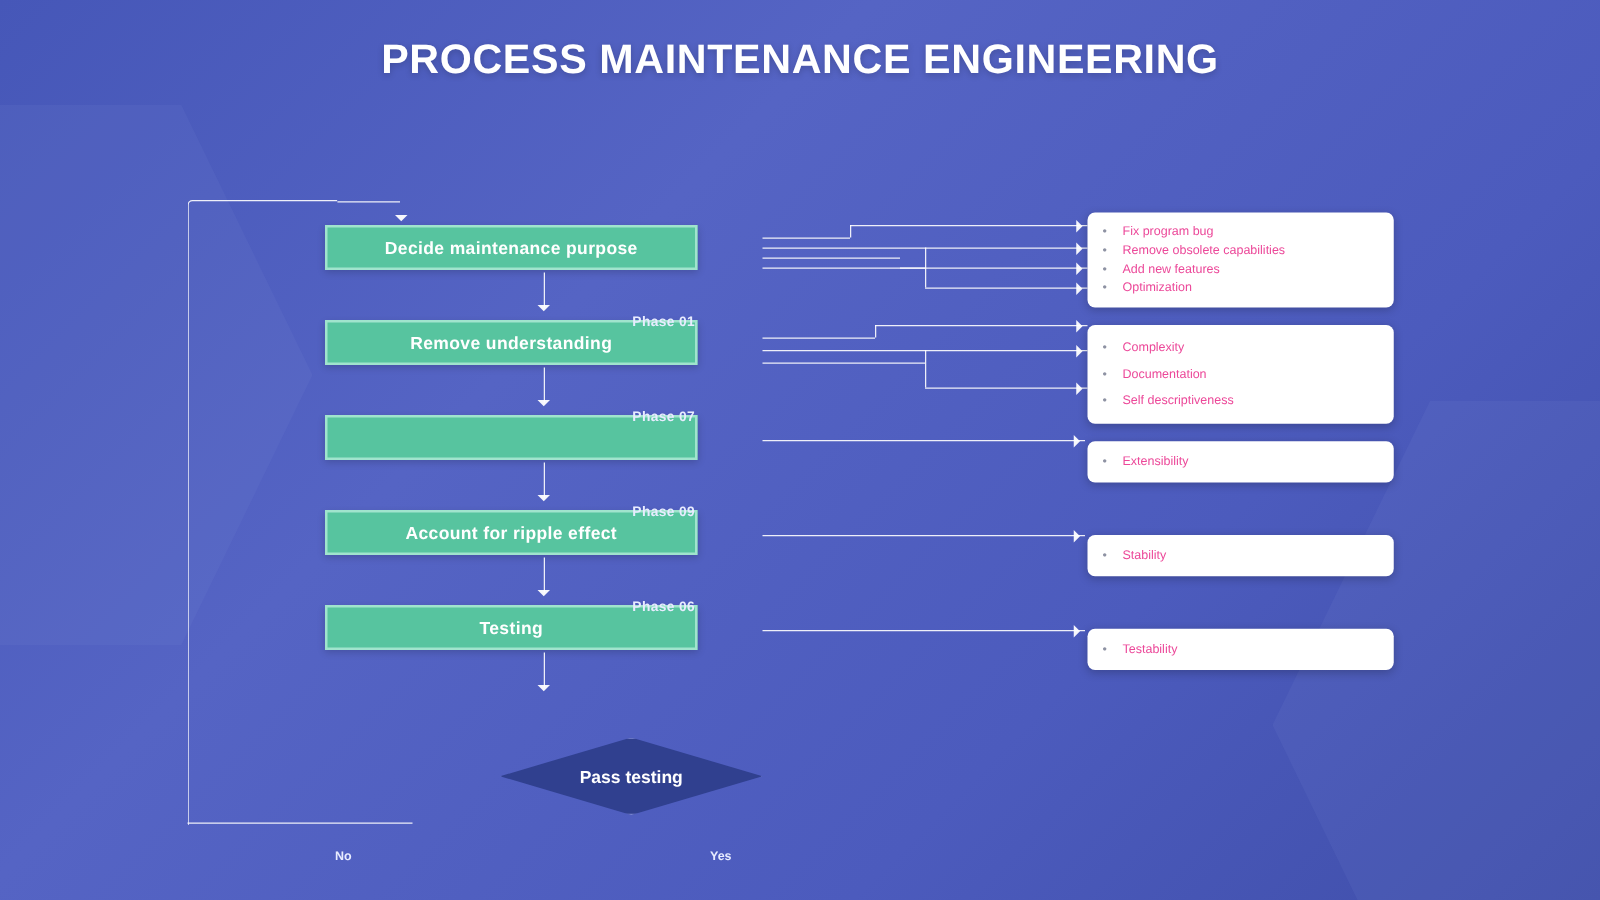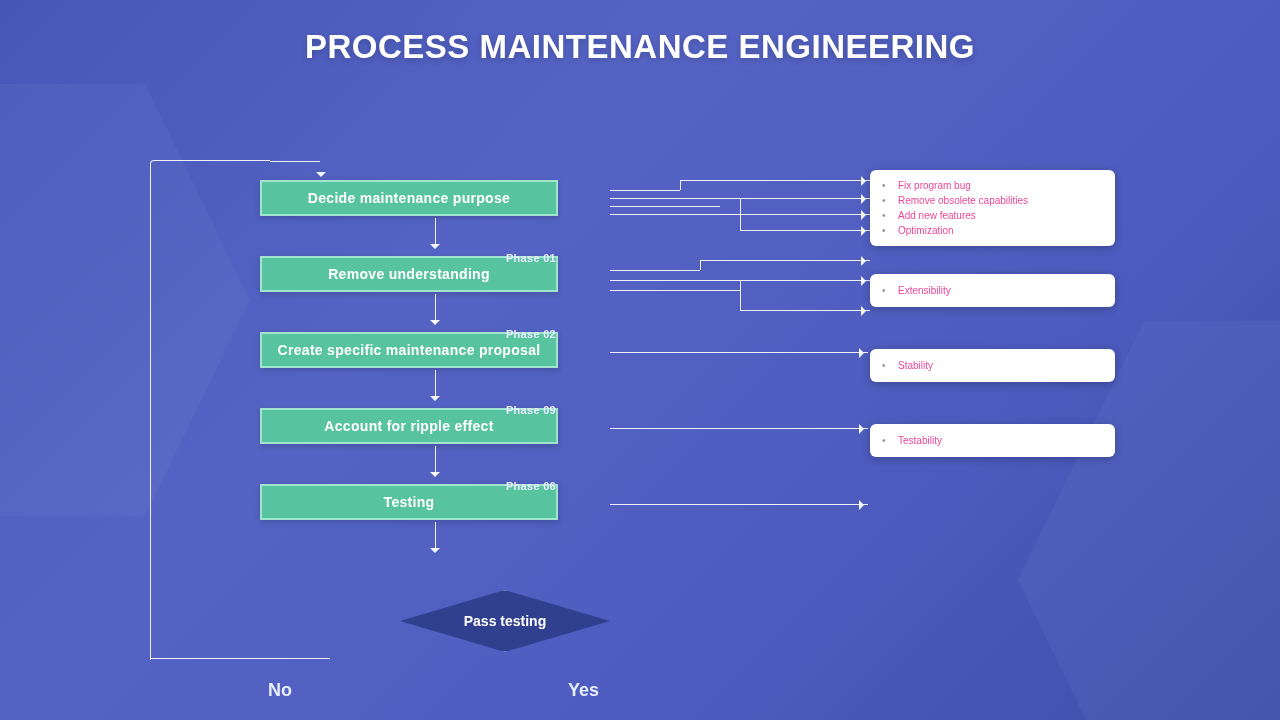--- a/index.html
+++ b/index.html
@@ -71,21 +71,21 @@
   
   .decision-wrap{ position:absolute; left:260px; top:590px; width:350px; display:flex; justify-content:flex-end;}
   .decision {
     width: 210px; height: 62px;
     background: #30408f;
     border: 1.5px solid #7c88d6;
     display:flex; align-items:center; justify-content:center;
     font-weight:700; font-size:14px; color:#fff;
     clip-path: polygon(50% 0, 100% 50%, 50% 100%, 0 50%);
   }
-  .dec-label { position:absolute; top:680px; font-size:18px; color:#e8ecff; font-weight:600;}
+  .dec-label { position:absolute; top:680px; font-size:10px; color:#e8ecff; font-weight:600;}
   .dec-no  { left: 268px; }
   .dec-yes { left: 568px; }
 
   
   .loop {
     position:absolute;
     left:150px; top:160px; width:120px; height:500px;
     border:1.5px solid rgba(255,255,255,.9);
     border-right:none; border-bottom:none;
     border-radius: 4px 0 0 0;
@@ -160,22 +160,21 @@
   </div>
   <div class="vconn"></div>
 
   <div class="step">
     <span class="phase">Phase 01</span>
     <span>Remove understanding</span>
   </div>
   <div class="vconn"></div>
 
   <div class="step">
-    <span class="phase">Phase 02</span>
-    <span>Create specific maintenance proposal</span>
+    <span class="phase">Phase 07</span>
   </div>
   <div class="vconn"></div>
 
   <div class="step">
     <span class="phase">Phase 09</span>
     <span>Account for ripple effect</span>
   </div>
   <div class="vconn"></div>
 
   <div class="step">
@@ -223,20 +222,27 @@
 <div class="cards">
   <div class="card">
     <ul>
       <li>Fix program bug</li>
       <li>Remove obsolete capabilities</li>
       <li>Add new features</li>
       <li>Optimization</li>
     </ul>
   </div>
   <div class="card-spacer-1"></div>
+  <div class="card tall">
+    <ul>
+      <li>Complexity</li>
+      <li>Documentation</li>
+      <li>Self descriptiveness</li>
+    </ul>
+  </div>
   <div class="card-spacer-1"></div>
   <div class="card card-single">
     <ul>
         <li>Extensibility</li>
       </ul>
   </div>
   <div class="card-spacer-2" style="height:42px"></div>
   <div class="card card-single">
     <ul>
         <li>Stability</li>

